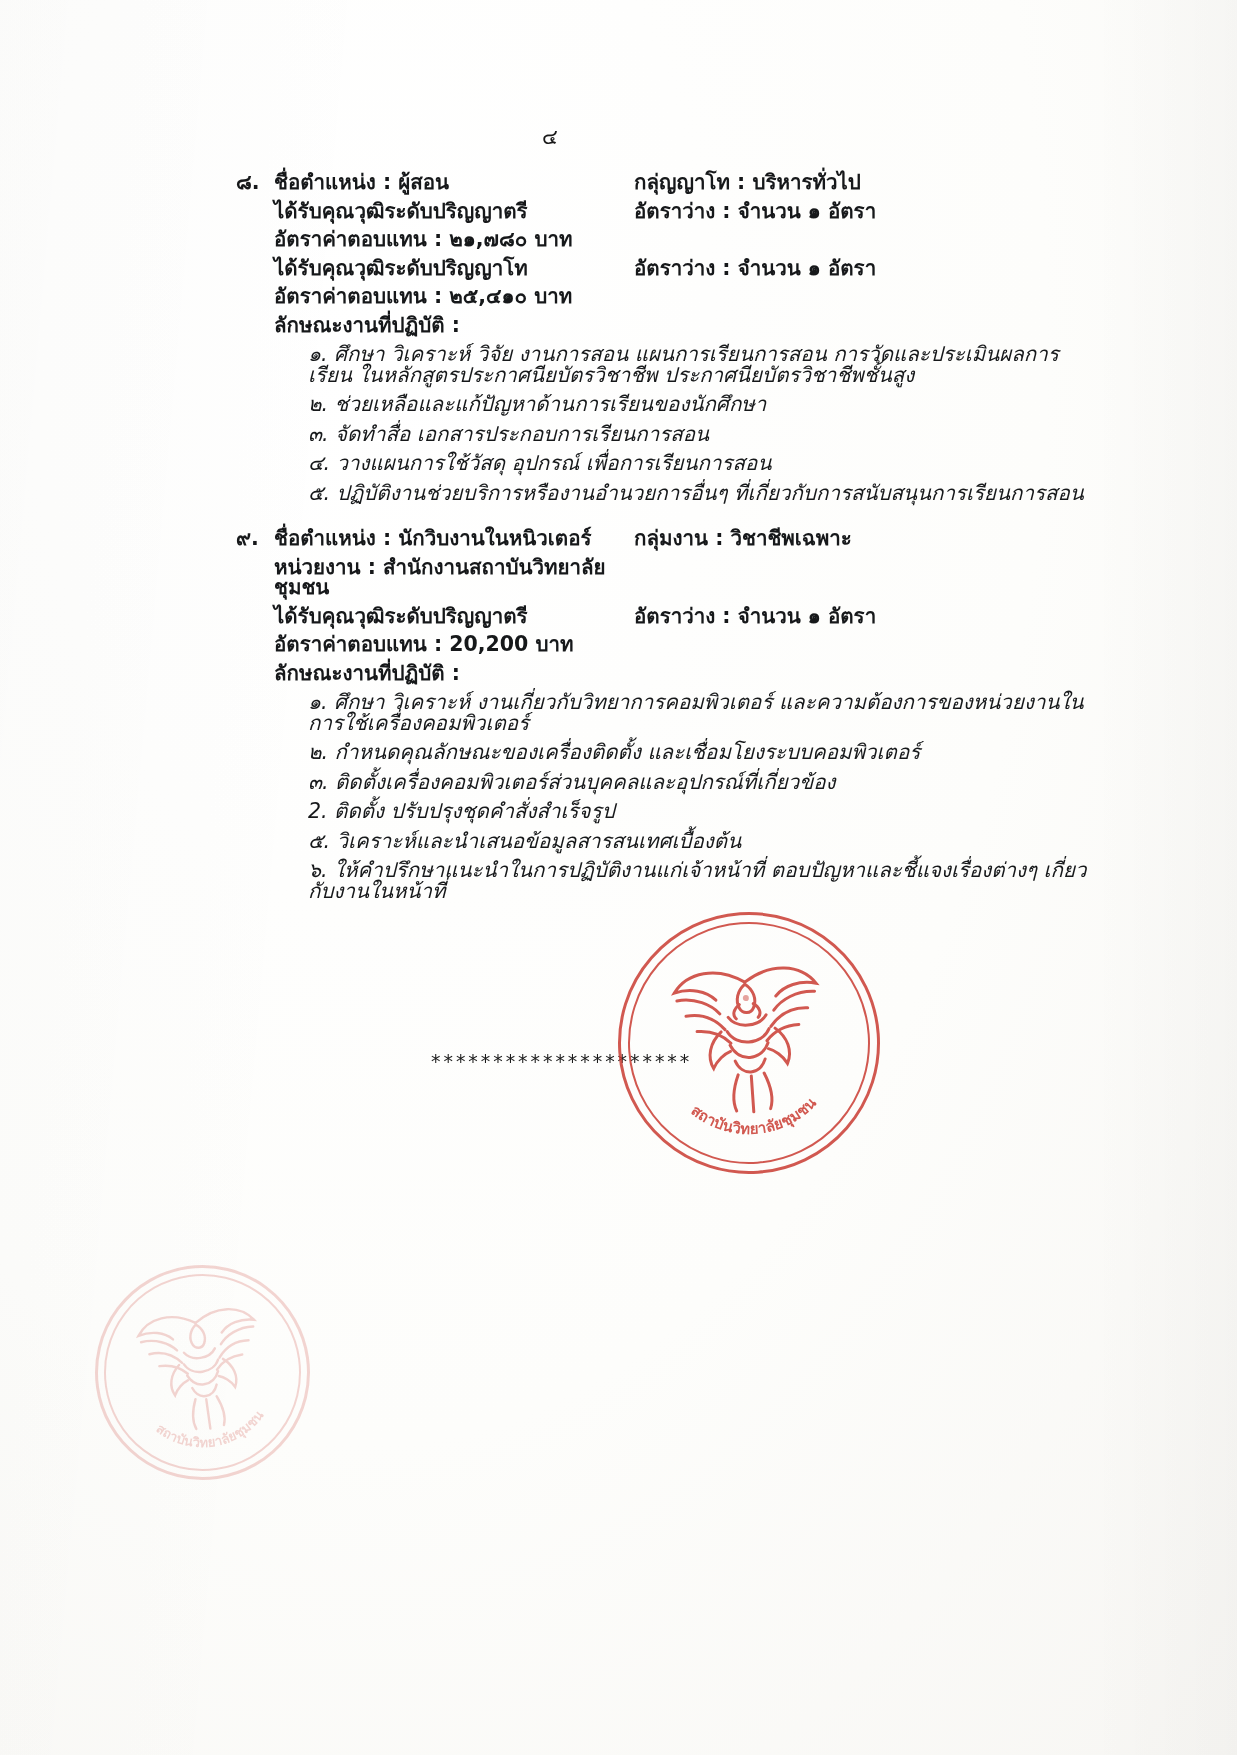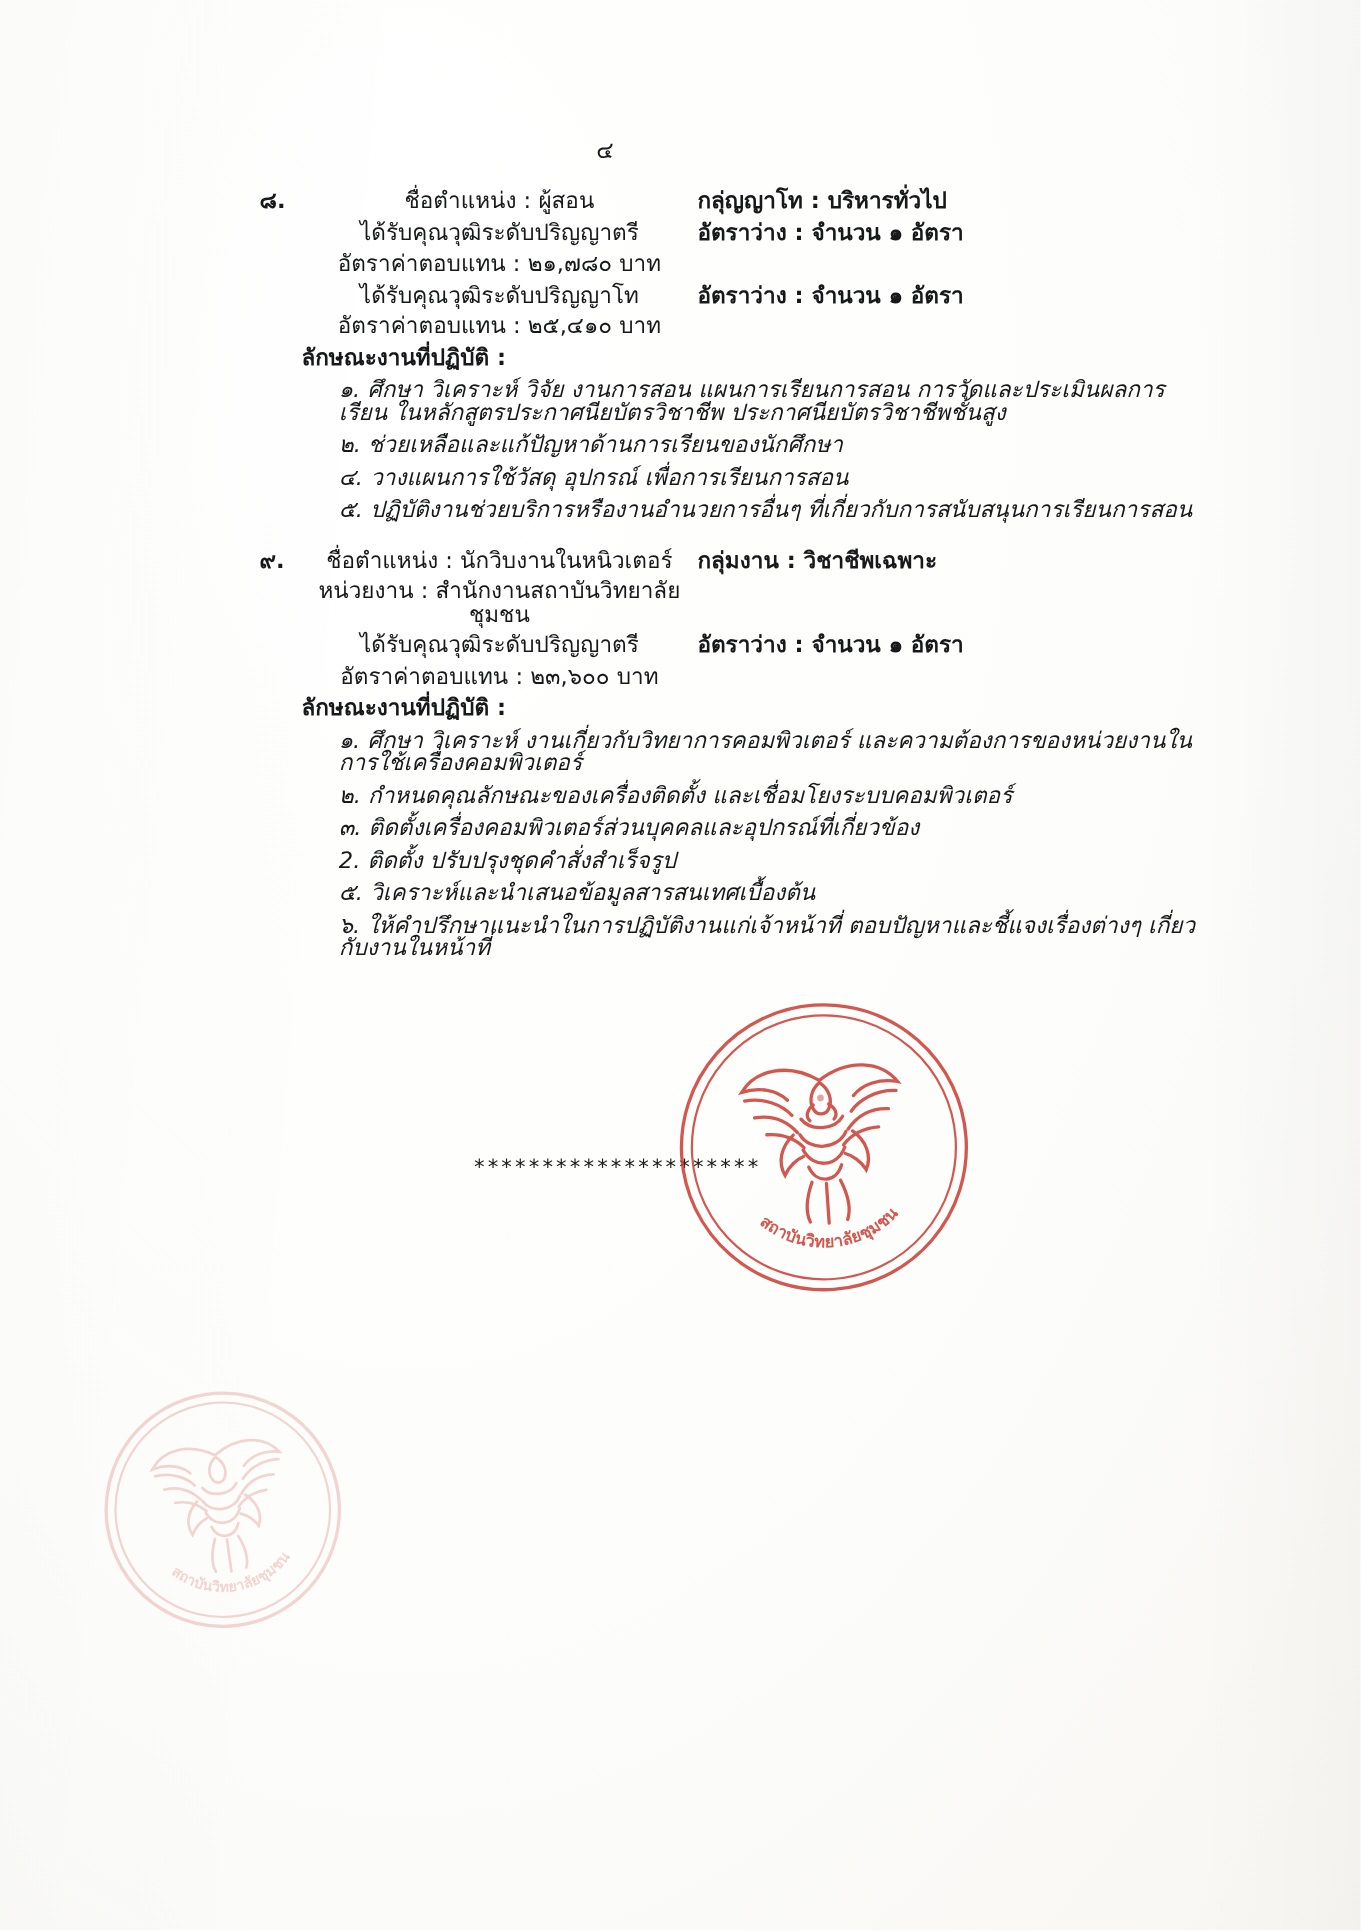--- a/index.html
+++ b/index.html
@@ -74,22 +74,21 @@
     flex: 0 0 38px;
     text-align: left;
     font-weight: bold;
     padding-left: 68px;
     box-sizing: content-box;
   }
 
   .label-col {
     width: 360px;
     flex: 0 0 360px;
-    font-weight: normal;
-    text-align: center;
+    font-weight: bold;
   }
   .label-col.indent {
     margin-left: 106px;
   }
   .value-col {
     flex: 1 1 auto;
     font-weight: bold;
   }
   .duty-head {
     margin-left: 106px;
@@ -208,20 +207,23 @@
 
       <div class="duty-head">ลักษณะงานที่ปฏิบัติ :</div>
 
       <div class="first-indent">
         <span class="hanging">๑. ศึกษา วิเคราะห์ วิจัย งานการสอน แผนการเรียนการสอน การวัดและประเมินผลการเรียน ในหลักสูตรประกาศนียบัตรวิชาชีพ ประกาศนียบัตรวิชาชีพชั้นสูง</span>
       </div>
       <div class="first-indent">
         <span>๒. ช่วยเหลือและแก้ปัญหาด้านการเรียนของนักศึกษา</span>
       </div>
       <div class="first-indent">
+        <span>๓. จัดทำสื่อ เอกสารประกอบการเรียนการสอน</span>
+      </div>
+      <div class="first-indent">
         <span>๔. วางแผนการใช้วัสดุ อุปกรณ์ เพื่อการเรียนการสอน</span>
       </div>
       <div class="first-indent">
         <span>๕. ปฏิบัติงานช่วยบริการหรืองานอำนวยการอื่นๆ ที่เกี่ยวกับการสนับสนุนการเรียนการสอน</span>
       </div>
     </div>
 
     <div style="height:16px"></div>
 
     <div class="section">
@@ -235,21 +237,21 @@
         <div class="label-col indent">หน่วยงาน  : สำนักงานสถาบันวิทยาลัยชุมชน</div>
         <div class="value-col"></div>
       </div>
 
       <div class="row">
         <div class="label-col indent">ได้รับคุณวุฒิระดับปริญญาตรี</div>
         <div class="value-col">อัตราว่าง : จำนวน ๑ อัตรา</div>
       </div>
 
       <div class="row">
-        <div class="label-col indent">อัตราค่าตอบแทน : ๒๓,๖๐๐ บาท</div>
+        <div class="label-col indent">อัตราค่าตอบแทน : 20,200 บาท</div>
         <div class="value-col"></div>
       </div>
 
       <div class="duty-head">ลักษณะงานที่ปฏิบัติ :</div>
 
       <div class="first-indent">
         <span>๑. ศึกษา วิเคราะห์ งานเกี่ยวกับวิทยาการคอมพิวเตอร์ และความต้องการของหน่วยงานในการใช้เครื่องคอมพิวเตอร์</span>
       </div>
       <div class="first-indent">
         <span>๒. กำหนดคุณลักษณะของเครื่องติดตั้ง และเชื่อมโยงระบบคอมพิวเตอร์</span>

